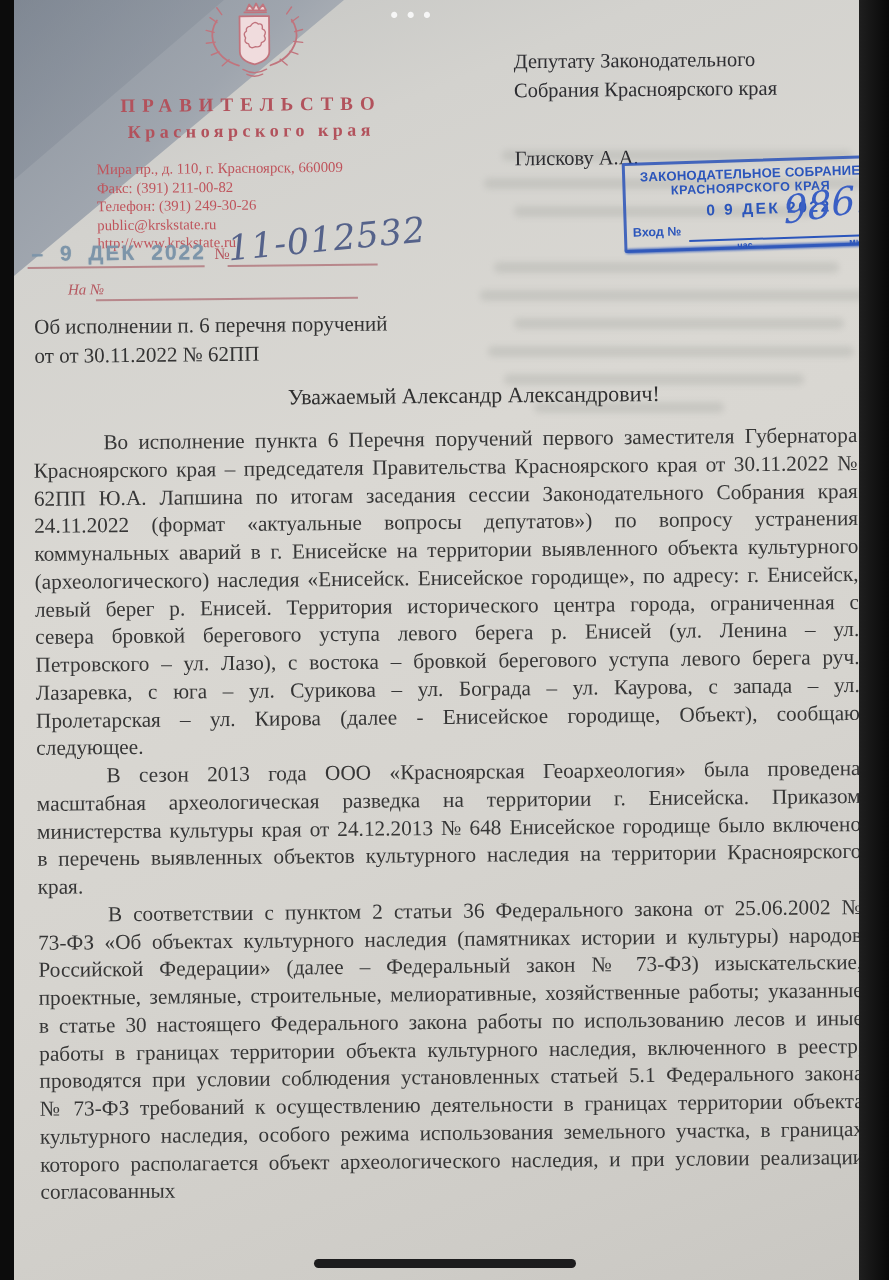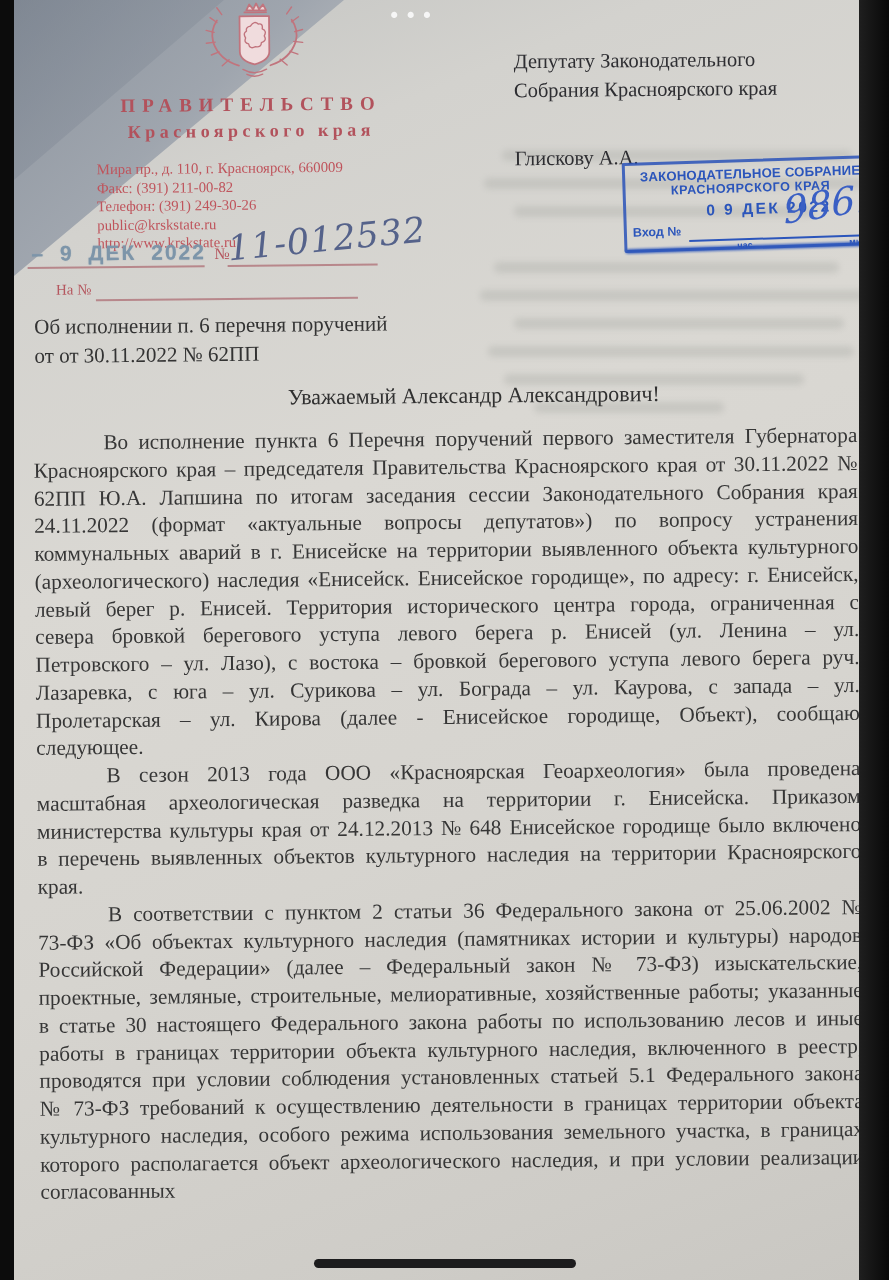--- a/index.html
+++ b/index.html
@@ -35,21 +35,21 @@
   .addr { position:absolute; left:86px; top:157px; font-size:14.8px; line-height:18.6px; color:#bf545c; }
 
   .date-stamp { position:absolute; left:20px; top:238px; font-family:"Liberation Sans",sans-serif;
                 font-weight:bold; font-size:21px; letter-spacing:2px; word-spacing:7px;
                 color:#7d95a9; text-shadow:0 0 1px rgba(125,149,169,.7); }
   .uline { position:absolute; height:2px; background:#ad6d74; opacity:.75; }
   .num-label { position:absolute; left:203px; top:243px; font-size:16px; color:#b5575f; }
   .ref-hand { position:absolute; left:216px; top:218px; font-family:"DejaVu Serif",serif;
               font-style:italic; font-size:35px; color:#55628a; letter-spacing:1px;
               transform:rotate(-5deg); }
-  .nano { position:absolute; left:44px; top:278px; font-size:15px; color:#b5575f; }
+  .nano { position:absolute; left:56px; top:278px; font-size:15px; color:#b5575f;font-style:italic; }
 
   .addressee { position:absolute; left:504px; top:48px; font-size:20.5px; line-height:29px; color:#2e2e32; }
   .addressee .name { margin-top:39px; }
 
   .stamp { position:absolute; left:612px; top:162px; width:250px; height:84px;
            border:3px solid rgba(42,82,184,.85); border-radius:2px;
            transform:rotate(-1.3deg); color:#2b55bb;
            font-family:"Liberation Sans",sans-serif; font-weight:bold; }
   .stamp .l1 { margin-top:4px; text-align:center; font-size:13.2px; letter-spacing:.2px; }
   .stamp .l2 { text-align:center; font-size:12.6px; letter-spacing:.6px; }

